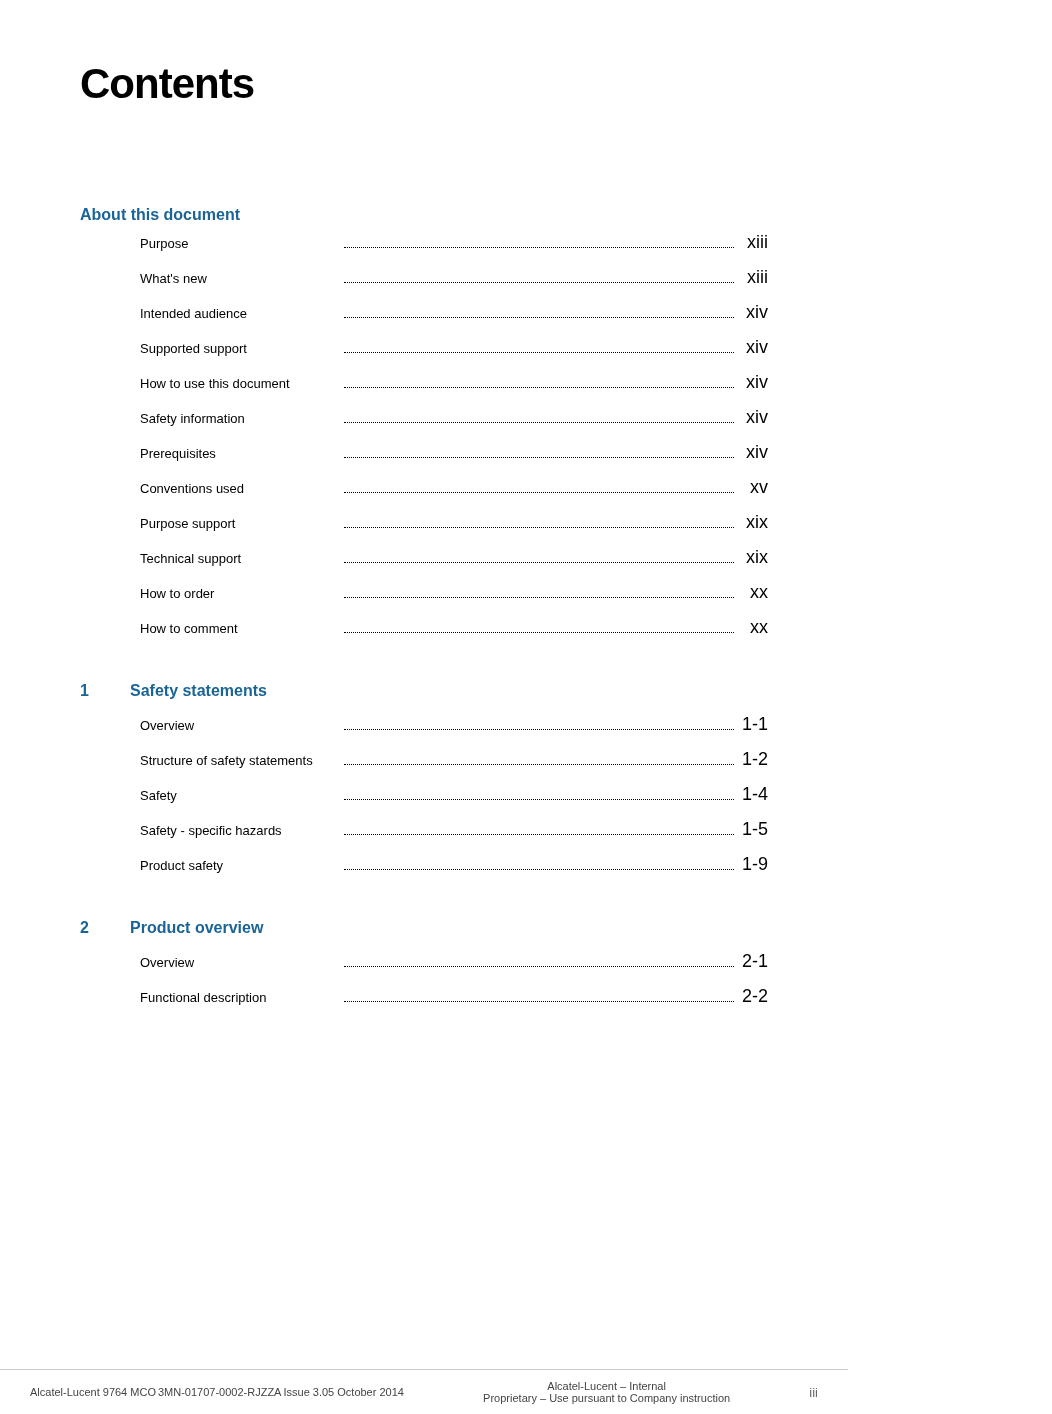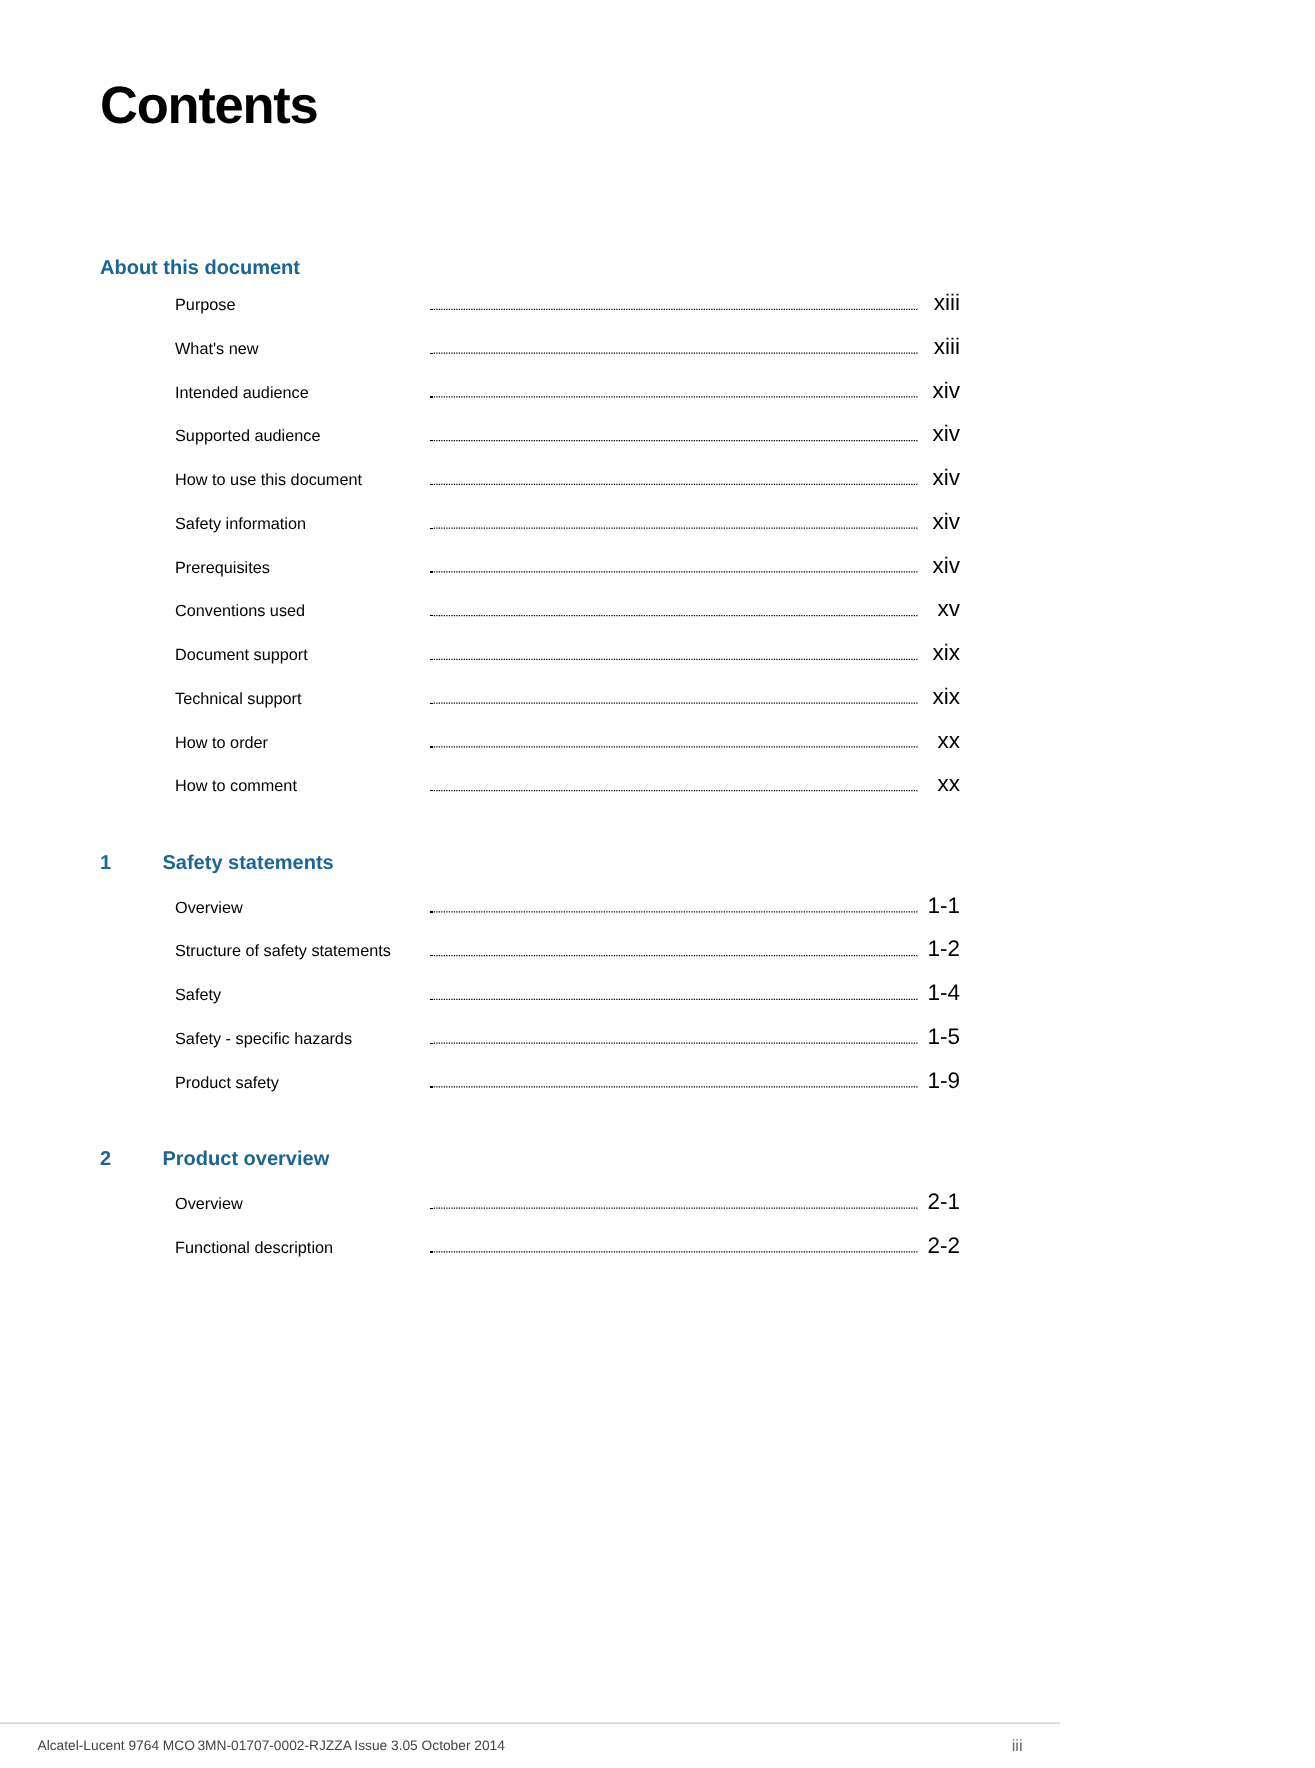--- a/index.html
+++ b/index.html
@@ -124,21 +124,21 @@
         <span class="toc-entry-text">What's new</span>
         <span class="toc-dots"></span>
         <span class="toc-page">xiii</span>
       </div>
       <div class="toc-entry">
         <span class="toc-entry-text">Intended audience</span>
         <span class="toc-dots"></span>
         <span class="toc-page">xiv</span>
       </div>
       <div class="toc-entry">
-        <span class="toc-entry-text">Supported audience</span>
+        <span class="toc-entry-text">Supported support</span>
         <span class="toc-dots"></span>
         <span class="toc-page">xiv</span>
       </div>
       <div class="toc-entry">
         <span class="toc-entry-text">How to use this document</span>
         <span class="toc-dots"></span>
         <span class="toc-page">xiv</span>
       </div>
       <div class="toc-entry">
         <span class="toc-entry-text">Safety information</span>
@@ -149,21 +149,21 @@
         <span class="toc-entry-text">Prerequisites</span>
         <span class="toc-dots"></span>
         <span class="toc-page">xiv</span>
       </div>
       <div class="toc-entry">
         <span class="toc-entry-text">Conventions used</span>
         <span class="toc-dots"></span>
         <span class="toc-page">xv</span>
       </div>
       <div class="toc-entry">
-        <span class="toc-entry-text">Document support</span>
+        <span class="toc-entry-text">Purpose support</span>
         <span class="toc-dots"></span>
         <span class="toc-page">xix</span>
       </div>
       <div class="toc-entry">
         <span class="toc-entry-text">Technical support</span>
         <span class="toc-dots"></span>
         <span class="toc-page">xix</span>
       </div>
       <div class="toc-entry">
         <span class="toc-entry-text">How to order</span>
@@ -226,16 +226,20 @@
       </div>
       <div class="spacer"></div>
     </div>
 
   <div class="footer">
     <div class="footer-left">
       <span>Alcatel-Lucent 9764 MCO</span>
       <span>3MN-01707-0002-RJZZA</span>
       <span>Issue 3.05   October 2014</span>
     </div>
+    <div class="footer-center">
+      <div>Alcatel-Lucent – Internal</div>
+      <div>Proprietary – Use pursuant to Company instruction</div>
+    </div>
     <div class="footer-right">iii</div>
   </div>
 
 </div>
 
 </body></html>

